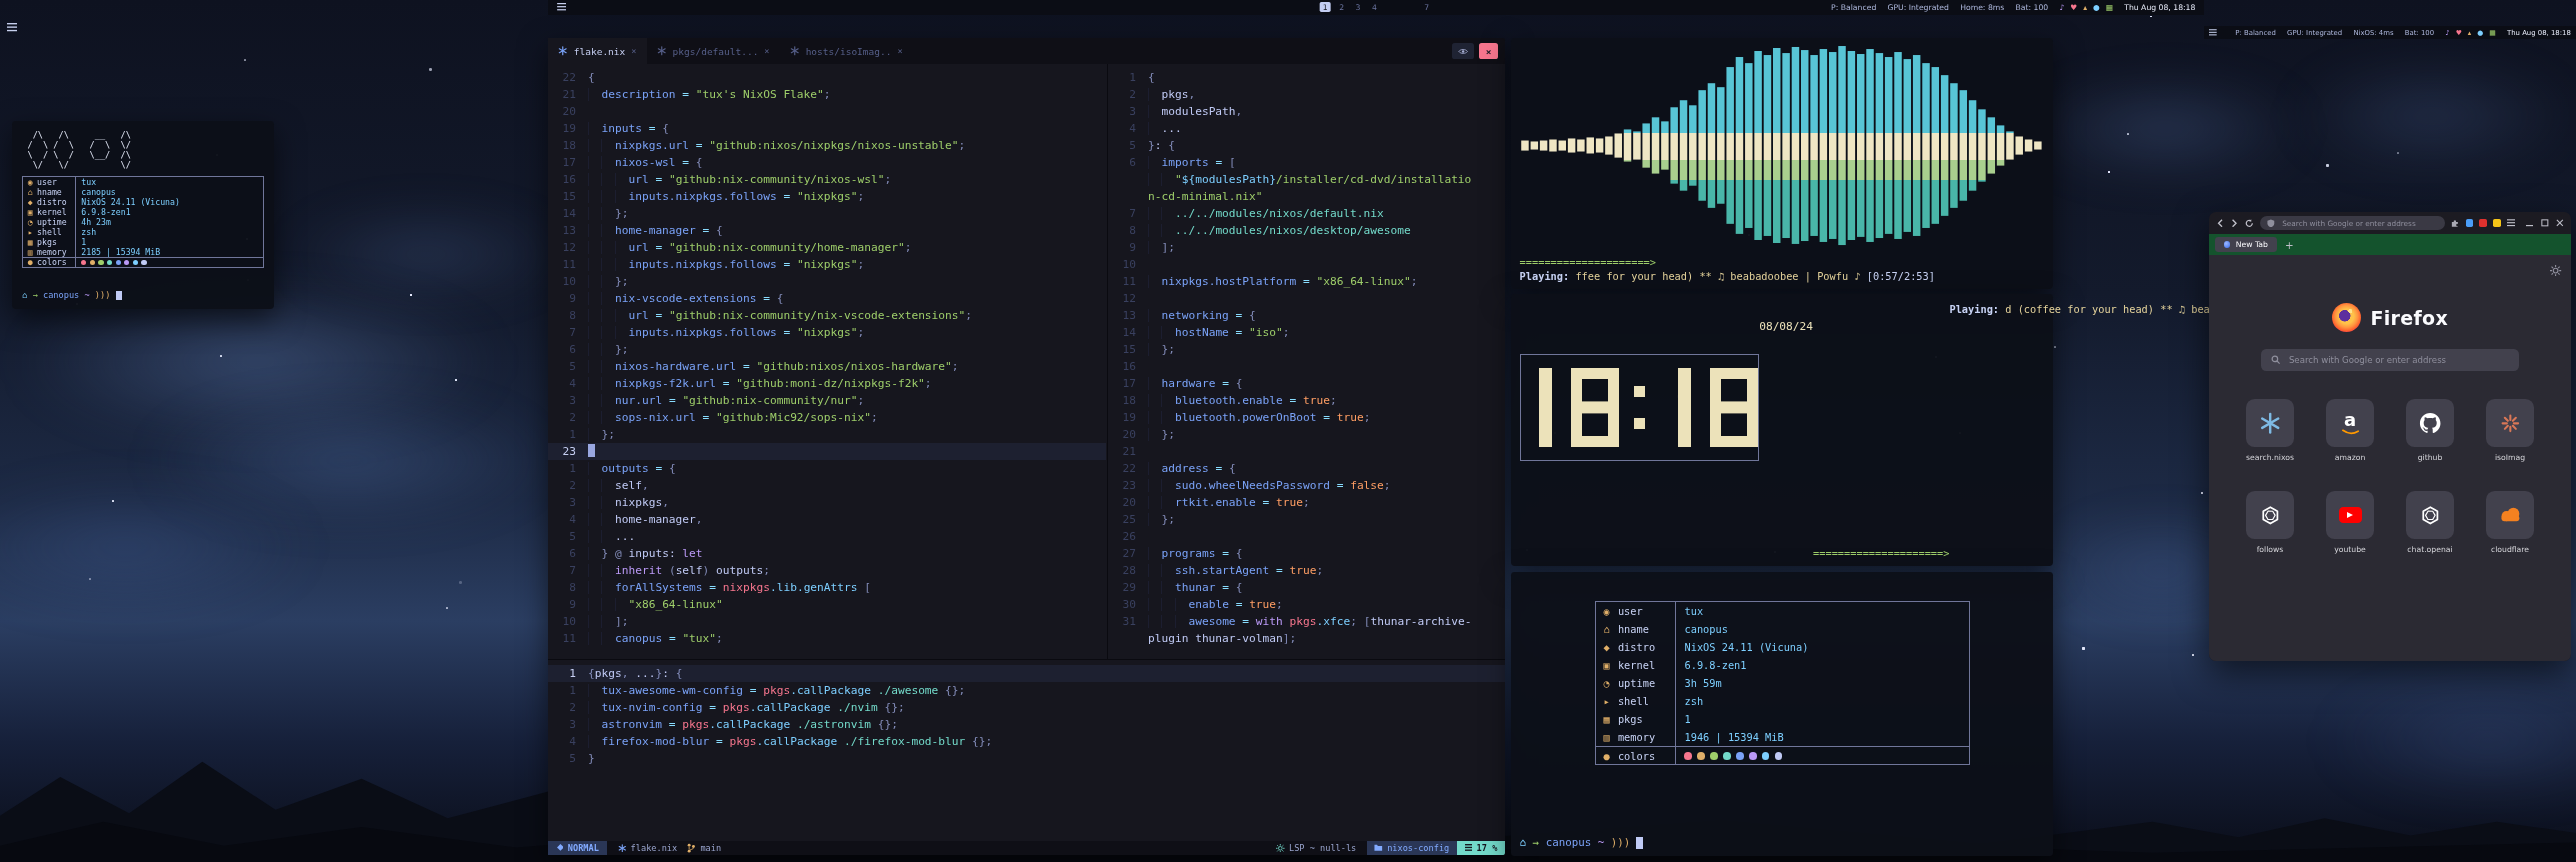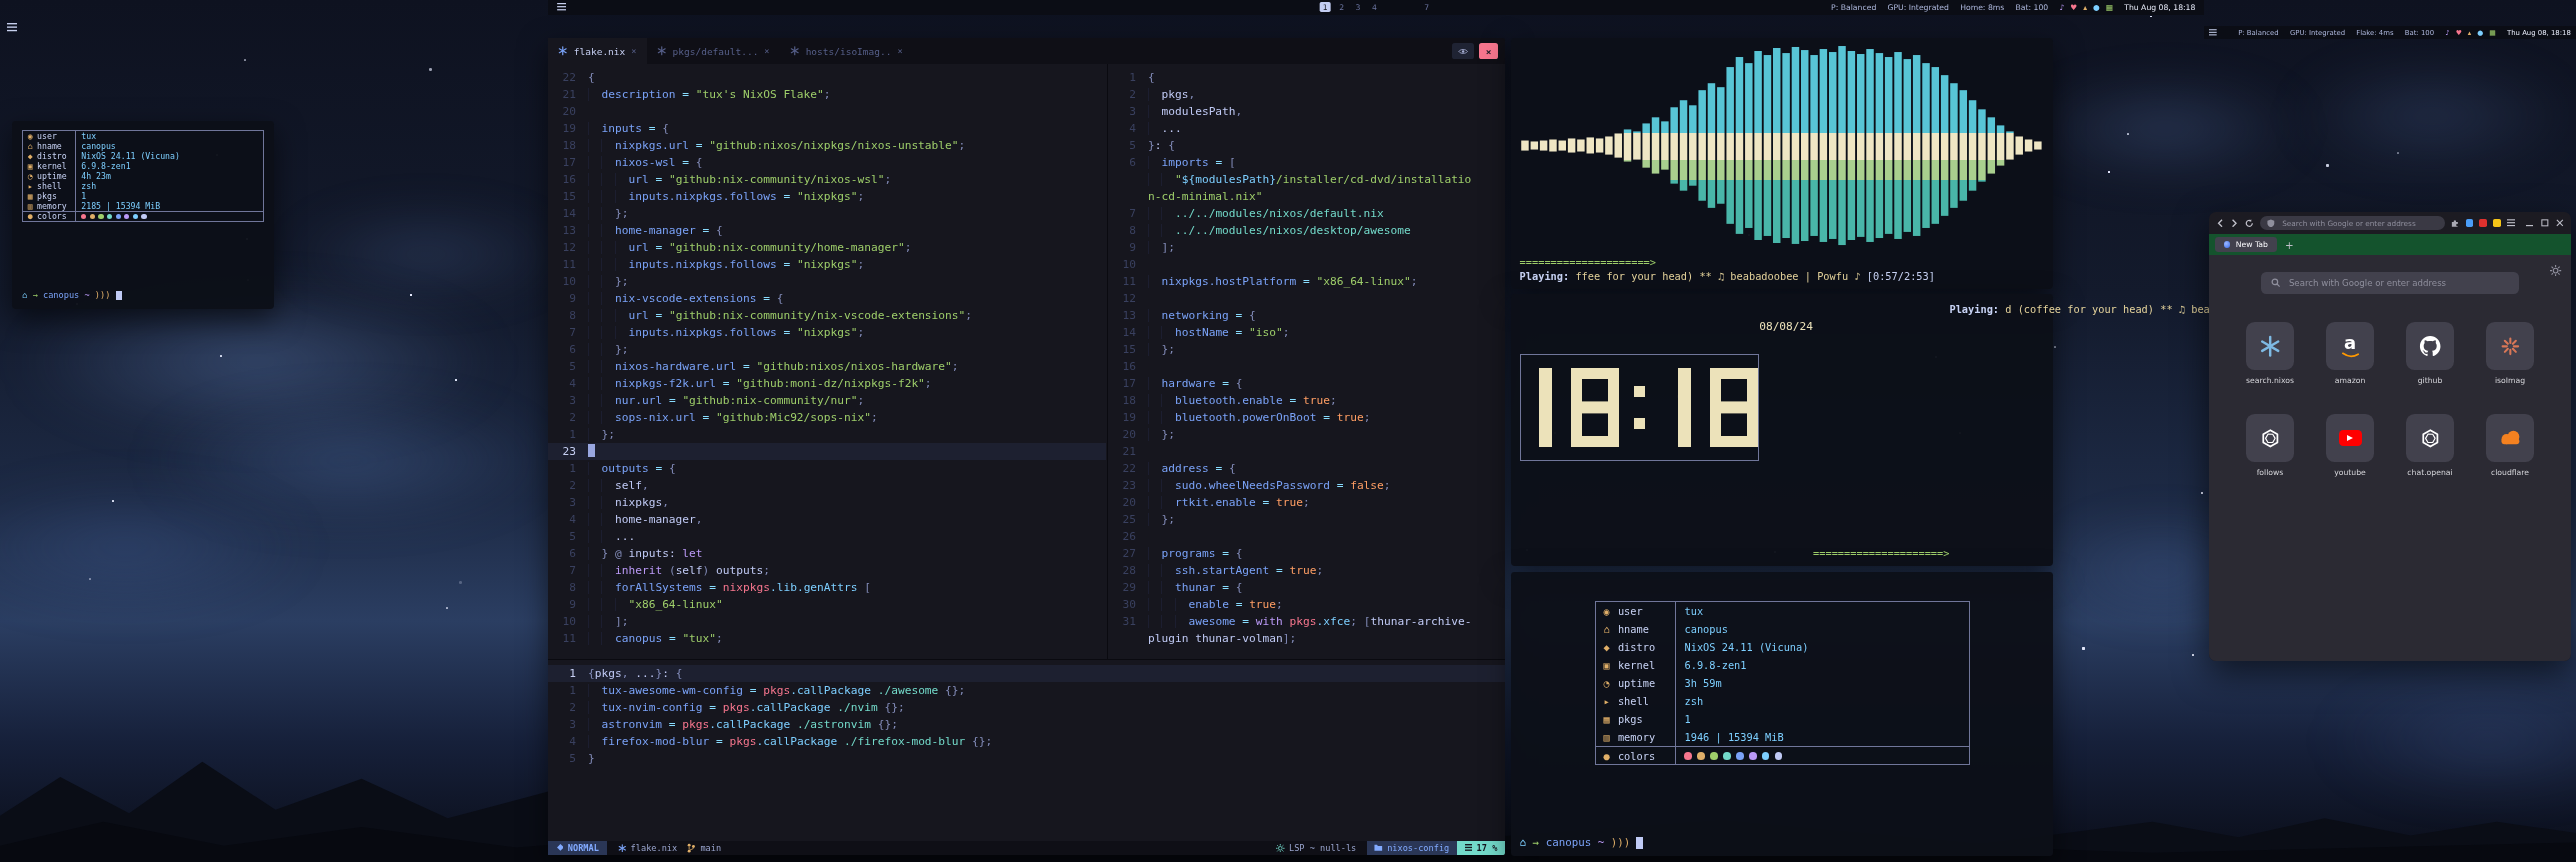--- a/index.html
+++ b/index.html
@@ -357,35 +357,39 @@
             <rect width="12" height="1.6" y="0"></rect>
             <rect width="12" height="1.6" y="4"></rect>
             <rect width="12" height="1.6" y="8"></rect>
           </g>
         </svg>
     </span>
     <div class="bar-cluster">
       <span class="bar-status" id="sec-status">
           <span class="bar-item">P: Balanced</span>
           <span class="bar-item">GPU: Integrated</span>
-          <span class="bar-item">Flake: 4ms</span>
+          <span class="bar-item">NixOS: 4ms</span>
           <span class="bar-item">Bat: 100</span>
         </span>
       <span class="bar-icons" id="sec-icons">
           <span class="bicon" style="color: rgb(187, 154, 247);">♪</span>
           <span class="bicon" style="color: rgb(247, 118, 142);">♥</span>
           <span class="bicon" style="color: rgb(224, 175, 104);">▴</span>
           <span class="bicon" style="color: rgb(125, 207, 255);">●</span>
           <span class="bicon" style="color: rgb(158, 206, 106);">▦</span>
         </span>
       <span class="bar-clock">Thu Aug 08, 18:18</span>
     </div>
   </div>
 
   <div class="win term fetch-sm" id="fetchL-win">
+      <pre class="fart">  /\   /\     __   /\
+ /  \ /  \   /  \  \/
+ \  / \  /   \__/  /\
+  \/   \/          \/</pre>
       <div class="ftable">
         <div class="frow">
           <span class="ficon">◉</span>
           <span class="flabel">user</span>
           <span class="fvalue">tux</span>
         </div>
         <div class="frow">
           <span class="ficon">⌂</span>
           <span class="flabel">hname</span>
           <span class="fvalue">canopus</span>
@@ -823,20 +827,24 @@
     </div>
     <div class="ff-content">
       <span class="ff-gear">
         <svg width="11.2" height="11.2" viewBox="0 0 10 10">
             <g stroke="#8f8f9d">
               <circle cx="5" cy="5" r="2.1" fill="none"></circle>
               <path d="M5 0v1.8M5 8.2V10M0 5h1.8M8.2 5H10M1.4 1.4l1.3 1.3M7.3 7.3l1.3 1.3M8.6 1.4L7.3 2.7M2.7 7.3L1.4 8.6"></path>
             </g>
           </svg>
       </span>
+      <div class="ff-logo-row">
+        <i class="ff-logo"></i>
+        <span class="ff-word">Firefox</span>
+      </div>
       <div class="ff-search">
         <svg width="9.5" height="9.5" viewBox="0 0 11 11">
             <circle cx="4.5" cy="4.5" r="3.2" fill="none" stroke="#8f8f9d" stroke-width="1.4"></circle>
             <path d="M7 7l3 3" stroke="#8f8f9d" stroke-width="1.4"></path>
           </svg>
         <input placeholder="Search with Google or enter address" style="">
       </div>
       <div class="ff-tiles" id="ffTiles">
           <div class="tile">
             <div class="tile-icon">

